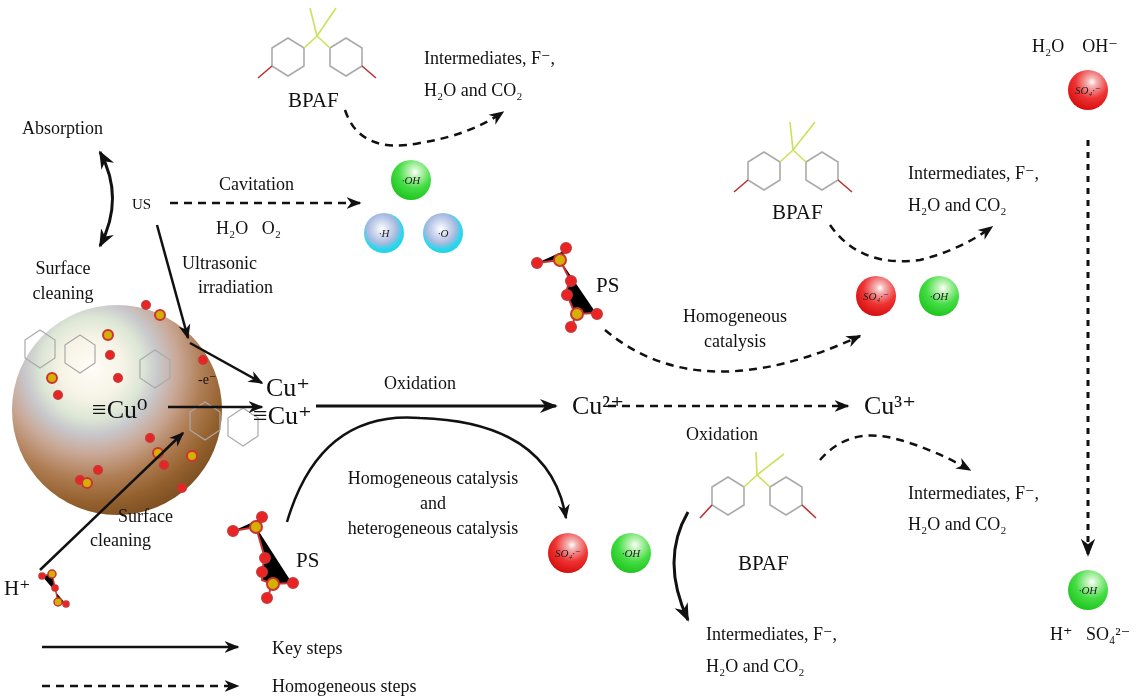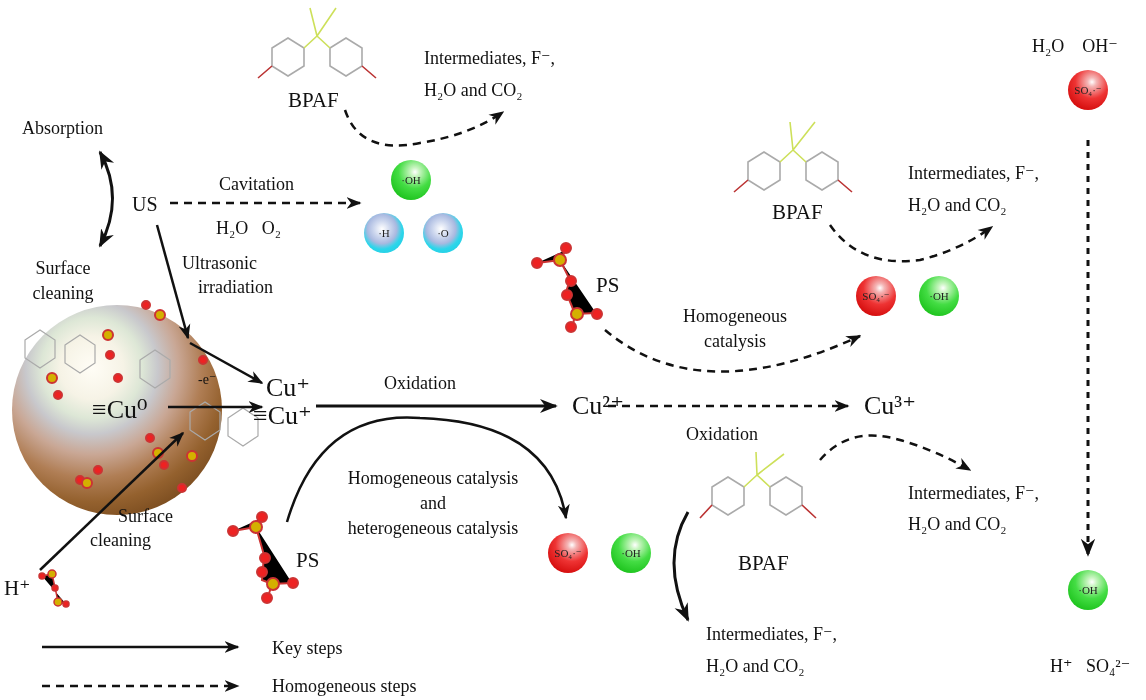--- a/index.html
+++ b/index.html
@@ -1,21 +1,21 @@
 <!DOCTYPE html>
 <html><head>
 <meta charset="utf-8">
 <style>
   html,body{margin:0;padding:0;background:#fff;}
   #stage{position:relative;width:1146px;height:700px;overflow:hidden;background:#fff;font-family:"Liberation Serif","DejaVu Serif",serif;color:#111;}
   svg#diag{position:absolute;left:0;top:0;}
   .lbl{position:absolute;font-size:18px;line-height:20px;white-space:nowrap;}
   .big{font-size:26px;line-height:28px;}
   .ctr{text-align:center;}
-  .ball{position:absolute;width:40px;height:40px;border-radius:50%;display:flex;align-items:center;justify-content:center;font-size:11px;color:#222;}
+  .ball{position:absolute;width:40px;height:40px;border-radius:50%;display:flex;align-items:center;justify-content:center;font-size:11px;color:#222;font-style:italic;}
   .ball.red{background:radial-gradient(circle at 60% 30%,#fff 0,#f4b6b6 12%,#e33 45%,#c00 90%);}
   .ball.green{background:radial-gradient(circle at 60% 30%,#fff 0,#c8f5c0 12%,#4d4 45%,#1b1 90%);}
   .ball.cyan{background:radial-gradient(circle at 45% 40%,#fff 0,#cdd7ee 25%,#a9b9e0 45%,#2dd6ea 62%,#1cc8e0 95%);}
 </style>
 </head>
 <body>
 
 <div id="stage">
 <svg id="diag" width="1146" height="700">
   <defs>
@@ -156,21 +156,21 @@
         </g>
   </g>
 
   <path d="M42,647 L238,647" fill="none" stroke="#111" stroke-width="2.5" marker-end="url(#ah)"></path>
   <path d="M42,686 L238,686" fill="none" stroke="#111" stroke-width="2.5" stroke-dasharray="8,6" marker-end="url(#ah)"></path>
 </svg>
 
 <div class="lbl" style="left:22px;top:118px">Absorption</div>
 <div class="lbl ctr" style="left:28px;top:258px;width:70px">Surface</div>
 <div class="lbl ctr" style="left:22px;top:283px;width:82px">cleaning</div>
-<div class="lbl" style="left:132px;top:194px;font-size:20px">US</div>
+<div class="lbl" style="left:132px;top:194px;font-size:15px">US</div>
 <div class="lbl" style="left:219px;top:174px">Cavitation</div>
 <div class="lbl" style="left:216px;top:218px;white-space:pre">H₂O   O₂</div>
 <div class="lbl" style="left:182px;top:253px">Ultrasonic</div>
 <div class="lbl" style="left:198px;top:277px">irradiation</div>
 <div class="lbl big" style="left:92px;top:396px">≡Cu⁰</div>
 <div class="lbl" style="left:198px;top:370px;font-size:14px">-e⁻</div>
 <div class="lbl big" style="left:266px;top:374px">Cu⁺</div>
 <div class="lbl big" style="left:253px;top:402px">≡Cu⁺</div>
 <div class="lbl" style="left:384px;top:373px">Oxidation</div>
 <div class="lbl big" style="left:572px;top:392px">Cu²⁺</div>
@@ -191,21 +191,21 @@
 <div class="lbl" style="left:738px;top:553px;font-size:21px">BPAF</div>
 <div class="lbl" style="left:424px;top:48px">Intermediates, F⁻,</div>
 <div class="lbl" style="left:424px;top:80px">H₂O and CO₂</div>
 <div class="lbl" style="left:908px;top:163px">Intermediates, F⁻,</div>
 <div class="lbl" style="left:908px;top:195px">H₂O and CO₂</div>
 <div class="lbl" style="left:908px;top:483px">Intermediates, F⁻,</div>
 <div class="lbl" style="left:908px;top:514px">H₂O and CO₂</div>
 <div class="lbl" style="left:706px;top:624px">Intermediates, F⁻,</div>
 <div class="lbl" style="left:706px;top:656px">H₂O and CO₂</div>
 <div class="lbl" style="left:1032px;top:36px;white-space:pre">H₂O    OH⁻</div>
-<div class="lbl" style="left:1050px;top:656px;white-space:pre">H⁺   SO₄²⁻</div>
+<div class="lbl" style="left:1050px;top:624px;white-space:pre">H⁺   SO₄²⁻</div>
 
 <div class="ball green" style="left:391px;top:160px">·OH</div>
 <div class="ball cyan" style="left:364px;top:213px">·H</div>
 <div class="ball cyan" style="left:423px;top:213px">·O</div>
 <div class="ball red" style="left:856px;top:276px">SO₄·⁻</div>
 <div class="ball green" style="left:919px;top:276px">·OH</div>
 <div class="ball red" style="left:1068px;top:70px">SO₄·⁻</div>
 <div class="ball red" style="left:548px;top:533px">SO₄·⁻</div>
 <div class="ball green" style="left:611px;top:533px">·OH</div>
 <div class="ball green" style="left:1068px;top:570px">·OH</div>

